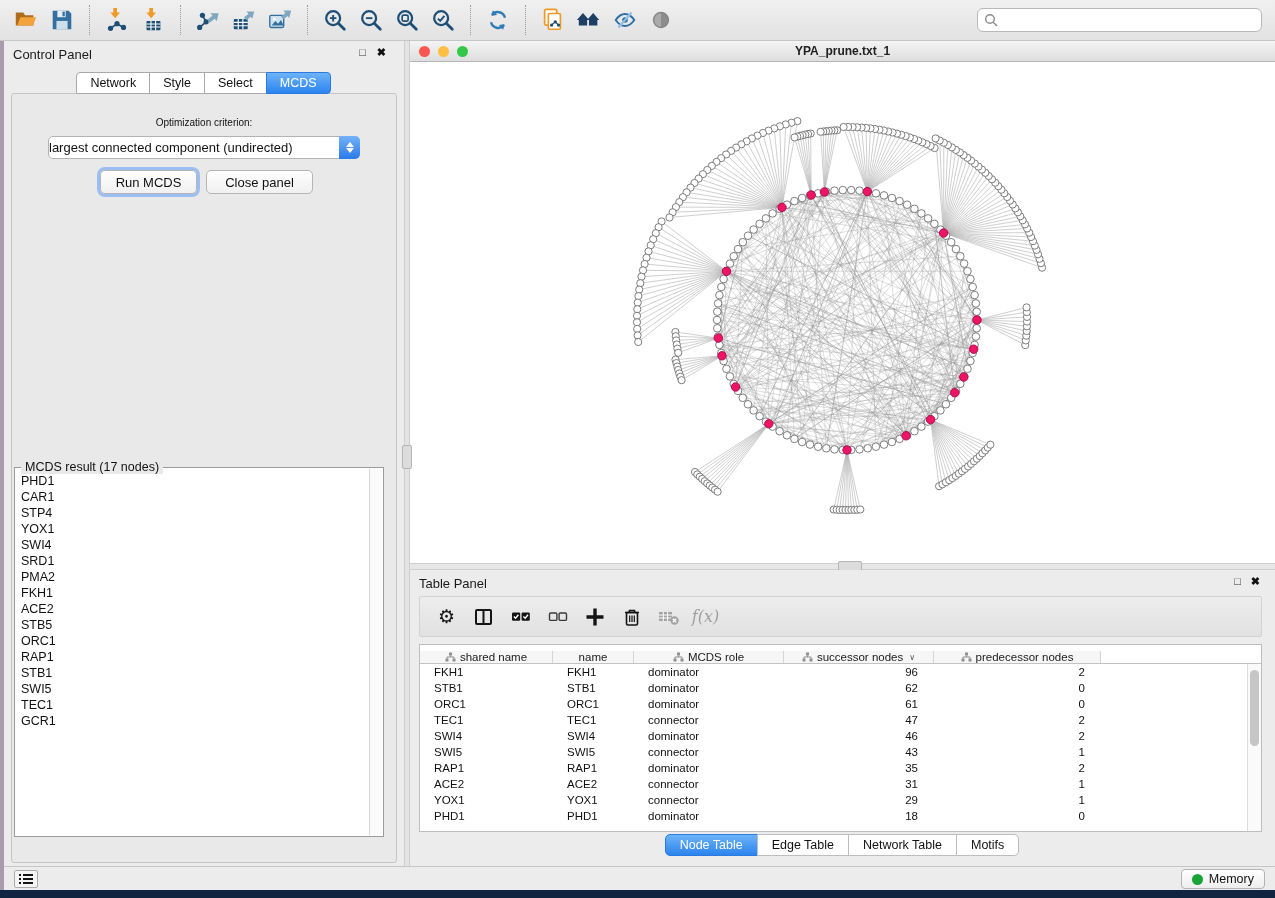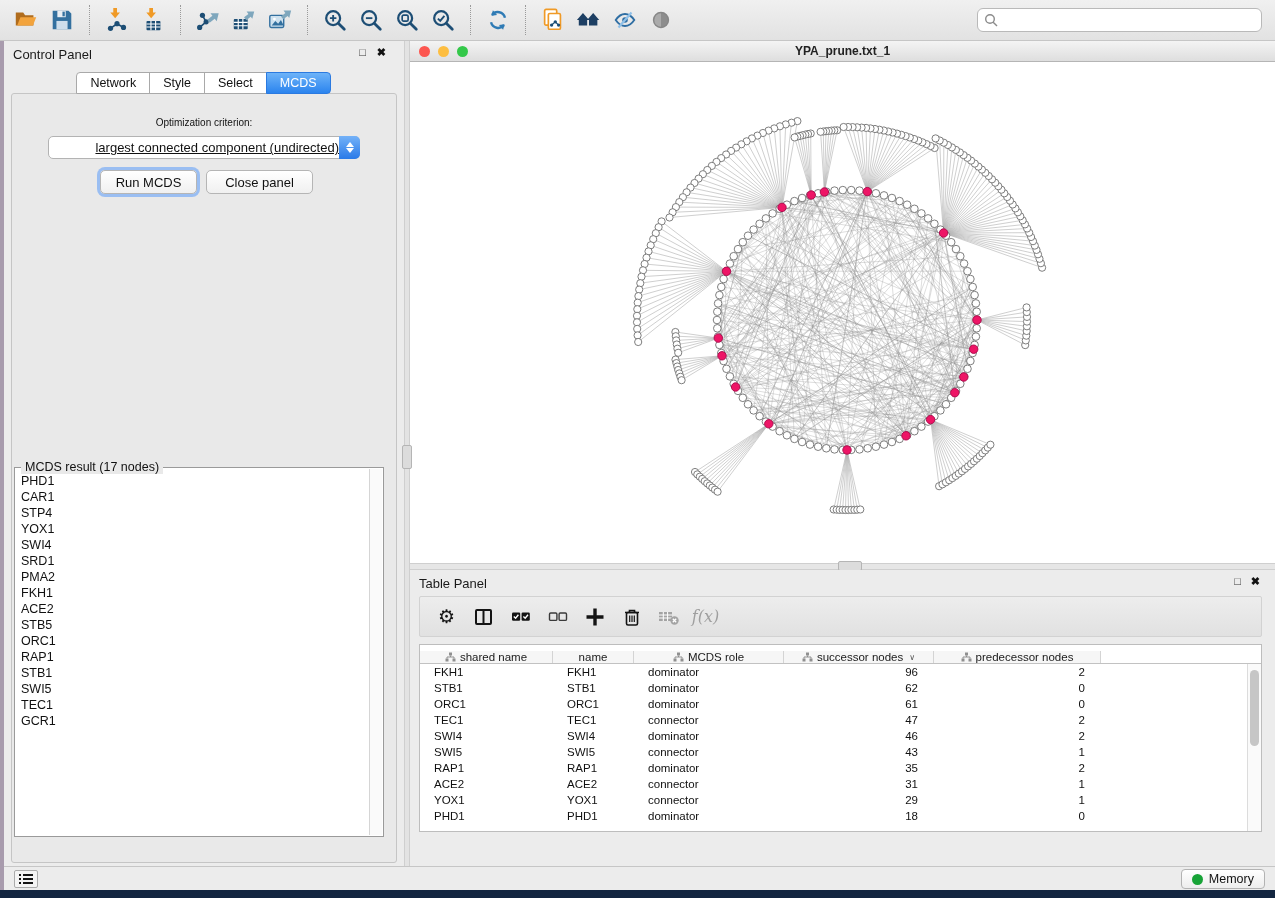--- a/index.html
+++ b/index.html
@@ -23,21 +23,21 @@
   .panel-float{position:absolute;top:5px;font-size:11px;color:#333;}
   .panel-close{position:absolute;top:5px;font-size:11px;color:#111;font-weight:bold;}
   .cp-tabs{position:absolute;top:31px;left:0;width:100%;display:flex;justify-content:center;z-index:5;}
   .cp-tab{padding:3px 13px;font-size:12.5px;background:#fff;border:1px solid #a9a9a9;margin-left:-1px;color:#111;}
   .cp-tab:first-child{border-radius:4px 0 0 0;}
   .cp-tab:last-child{border-radius:0 4px 4px 0;}
   .cp-tab.active{background:linear-gradient(#6db3f8,#2b84ee);border-color:#2b7ae0;color:#fff;}
   .cp-content{position:absolute;left:7px;top:52px;width:386px;height:770px;background:#e9e9e9;border:1px solid #c5c5c5;border-radius:3px;}
   .opt-label{position:absolute;top:23px;width:100%;text-align:center;font-size:10px;}
   .combo{position:absolute;top:42px;left:36px;width:312px;height:23px;background:#fff;border:1px solid #b3b3b3;border-radius:5px;display:flex;align-items:center;}
-  .combo-value{flex:1;text-align:right;font-size:13px;white-space:nowrap;overflow:hidden;text-decoration:underline;}
+  .combo-value{flex:1;text-align:left;font-size:13px;white-space:nowrap;overflow:hidden;}
   .combo-stepper{width:21px;height:23px;margin:-1px -1px -1px 0;background:linear-gradient(#74b2f8,#2a7ae8);border-radius:0 5px 5px 0;display:flex;flex-direction:column;align-items:center;justify-content:center;gap:1px;}
   .combo-stepper svg{display:block;}
   .btn{position:absolute;top:76px;height:24px;background:linear-gradient(#ffffff,#f0f0f0);border:1px solid #b5b5b5;border-radius:5px;font-size:13px;font-family:"Liberation Sans",sans-serif;color:#111;}
   .btn-run{left:88px;width:97px;box-shadow:0 0 0 3px rgba(90,155,250,.55);}
   .btn-close{left:194px;width:107px;}
   .mcds-box{position:absolute;left:10px;top:426px;width:370px;height:370px;border:1px solid #9a9a9a;background:#fff;}
   .mcds-legend{position:absolute;top:-8px;left:6px;background:#e9e9e9;padding:0 4px;font-size:12.5px;}
   .mcds-list{position:absolute;left:1px;top:2px;bottom:1px;right:14px;overflow:hidden;padding-top:3px;}
   .mcds-item{font-size:12.5px;line-height:16px;padding-left:5px;}
   .mcds-scroll{position:absolute;top:1px;bottom:1px;right:1px;width:13px;background:#fafafa;border-left:1px solid #d5d5d5;}
@@ -1341,20 +1341,26 @@
             <div class="td" style="width: 81px;">PHD1</div>
             <div class="td" style="width: 150px;">dominator</div>
             <div class="td num" style="width: 150px;">18</div>
             <div class="td num" style="width: 167px;">0</div>
           </div>
         </div>
       <div class="tw-scroll">
           <div class="tw-thumb"></div>
         </div>
     </div>
+    <div class="tp-tabs">
+        <div class="seg-tab active">Node Table</div>
+        <div class="seg-tab">Edge Table</div>
+        <div class="seg-tab">Network Table</div>
+        <div class="seg-tab">Motifs</div>
+      </div>
   </div>
 
   <div class="status-bar">
     <div class="sb-list-btn">
       <svg width="14" height="12" viewBox="0 0 14 12">
           <g fill="#141414">
             <rect x="0" y="1" width="2" height="2"></rect>
             <rect x="4" y="1" width="10" height="2"></rect>
             <rect x="0" y="5" width="2" height="2"></rect>
             <rect x="4" y="5" width="10" height="2"></rect>

